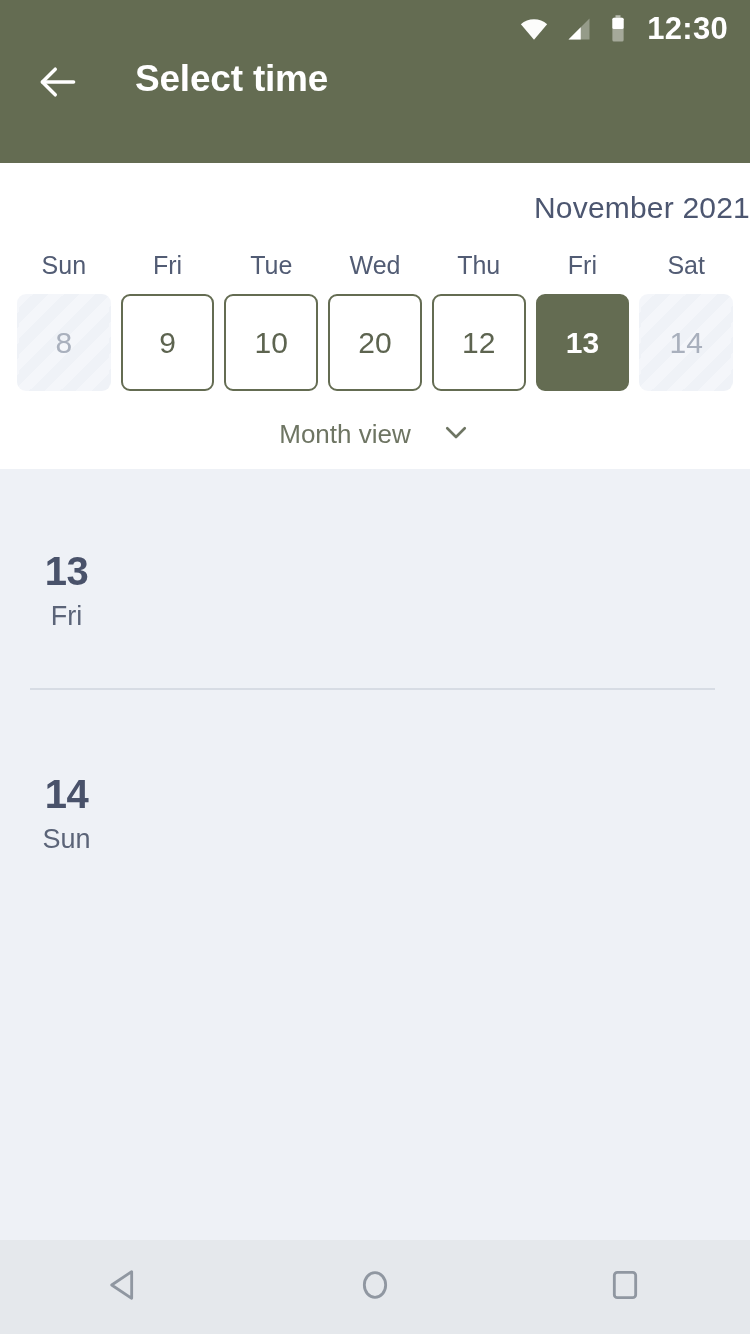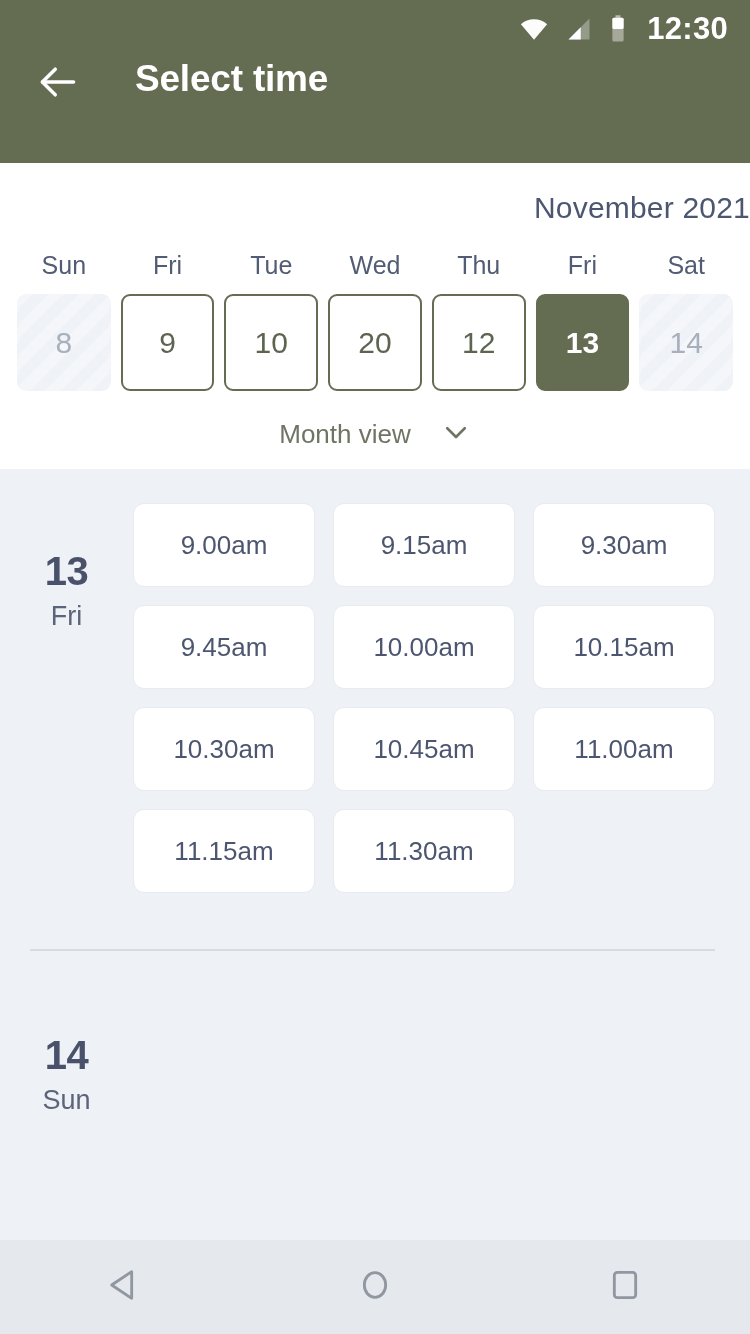--- a/index.html
+++ b/index.html
@@ -313,33 +313,20 @@
     </div>
   </div>
 
   <div class="slots-scroll">
 
     <div class="day-group">
       <div class="day-label">
         <div class="dnum">13</div>
         <div class="dname">Fri</div>
       </div>
-      <div class="slot-grid">
-        <div class="slot">9.00am</div>
-        <div class="slot">9.15am</div>
-        <div class="slot">9.30am</div>
-        <div class="slot">9.45am</div>
-        <div class="slot">10.00am</div>
-        <div class="slot">10.15am</div>
-        <div class="slot">10.30am</div>
-        <div class="slot">10.45am</div>
-        <div class="slot">11.00am</div>
-        <div class="slot">11.15am</div>
-        <div class="slot">11.30am</div>
-      </div>
     </div>
 
     <div class="divider"></div>
 
     <div class="closed-group">
       <div class="day-label">
         <div class="dnum">14</div>
         <div class="dname">Sun</div>
       </div>
     </div>

